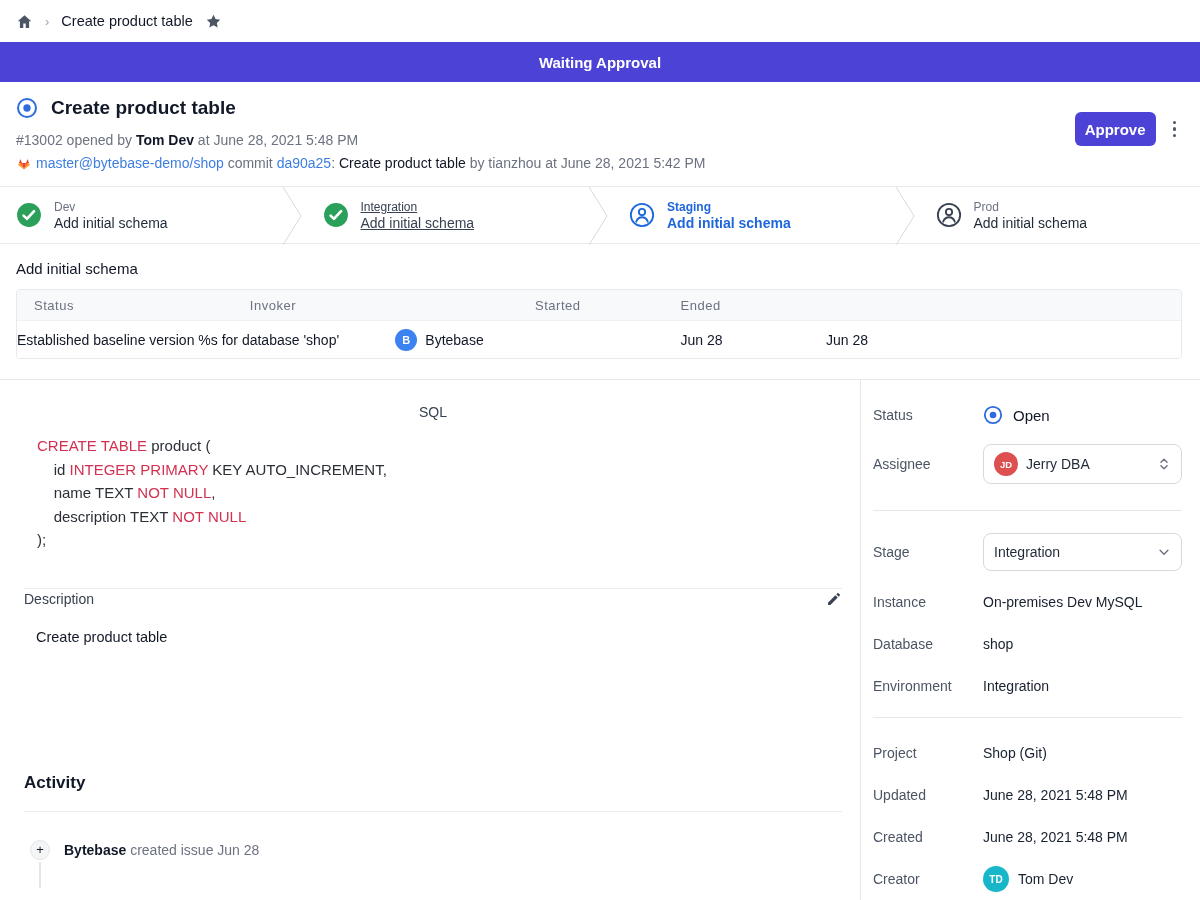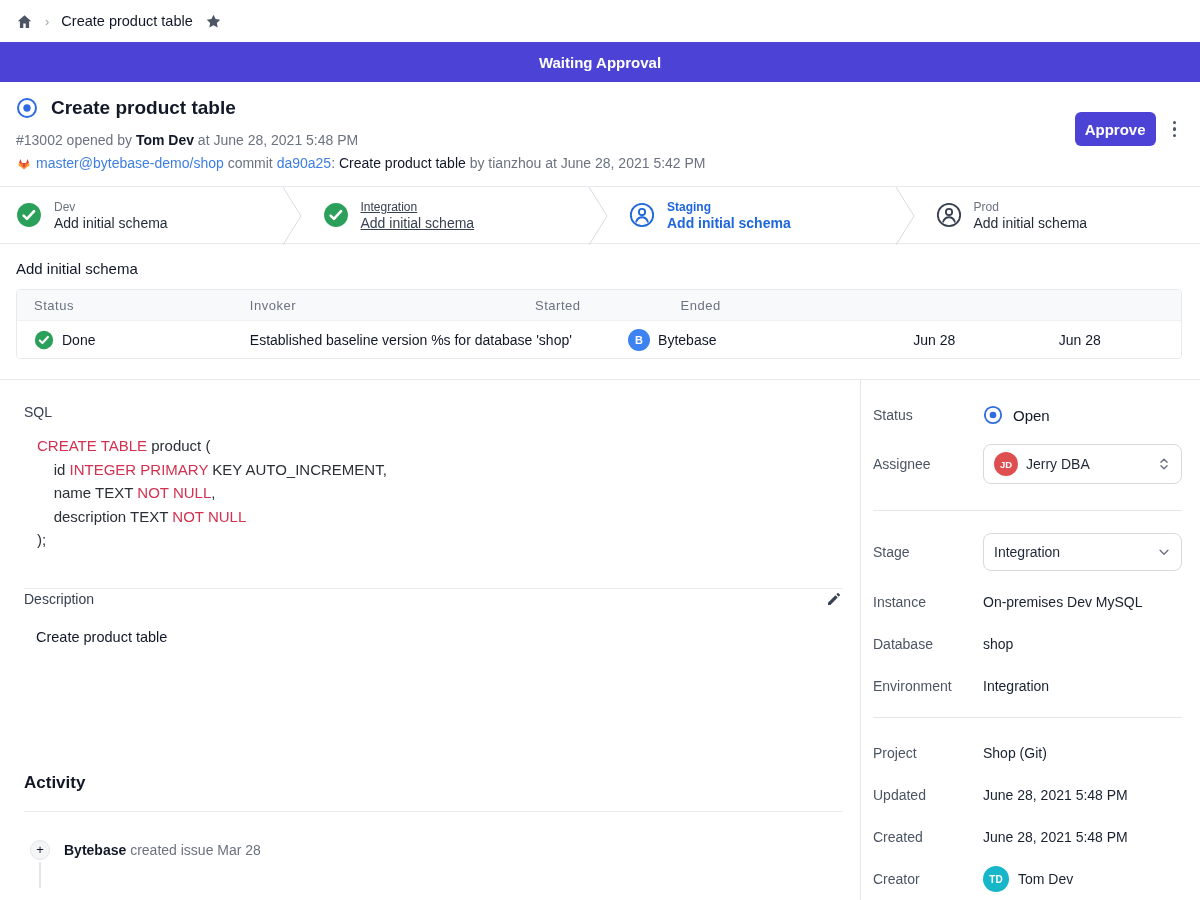--- a/index.html
+++ b/index.html
@@ -54,21 +54,21 @@
   .col-status { width:20%; padding-left:17px; display:flex; align-items:center; gap:8px; }
   .col-detail { width:32.5%; }
   .col-invoker { width:24.5%; display:flex; align-items:center; gap:8px; }
   .col-started { width:12.5%; }
   .col-ended { width:10.5%; }
   
   .main { display:flex; align-items:stretch; border-top:1px solid #E5E7EB; margin-top:20px; height:526px; }
   .content { flex:1; padding:24px 18px 0 24px; }
   .sidebar { width:340px; border-left:1px solid #E5E7EB; padding:22px 18px 0 12px; }
   
-  .sql-label, .desc-label { font-size:14px; color:#374151; }
+  .sql-label, .desc-label { font-size:14px; color:#374151;text-align:center; }
   .sql-code { margin-top:14px; padding-left:13px; font-size:15px; line-height:23.5px;
     color:#2B2F36; white-space:pre-wrap; }
   .kw { color:var(--keyword-red,#D23150); }
   .content-divider { border:none; border-top:1px solid #E9EBEE; margin:36px 0 0 0; }
   .desc-row { margin-top:0; display:flex; justify-content:space-between; align-items:center; height:20px; }
   .desc-text { margin-top:20px; padding-left:12px; font-size:14.5px; color:#111827; }
   .activity-title { margin-top:128px; font-size:17px; font-weight:700; color:#111827; }
   .activity-divider { border:none; border-top:1px solid #E9EBEE; margin:18px 0 0 0; }
   .activity-item { margin-top:28px; display:flex; align-items:center; gap:14px; padding-left:6px; }
   .plus-circle { width:20px; height:20px; border-radius:50%; background:#F4F5F7; border:1px solid #E3E5E8;
@@ -207,29 +207,20 @@
 <div class="task-section">
   <div class="task-title">Add initial schema</div>
   <div class="task-table">
     <div class="t-head">
       <div class="col-status">Status</div>
       <div class="col-invoker">Invoker</div>
       <div class="col-started">Started</div>
       <div class="col-ended">Ended</div>
     </div>
     <div class="t-row">
-      <div class="col-status">
-        <span style="display:flex;">
-          <svg width="20" height="20" viewBox="0 0 24 24">
-              <circle cx="12" cy="12" r="11" fill="#2BA05A"></circle>
-              <path d="M7 12.6l3.1 3 6.6-7.2" stroke="#fff" stroke-width="2.6" fill="none" stroke-linecap="round" stroke-linejoin="round"></path>
-            </svg>
-        </span>
-        <span>Done</span>
-      </div>
       <div class="col-detail">Established baseline version %s for database 'shop'</div>
       <div class="col-invoker">
         <span class="avatar avatar-b">B</span>
         <span>Bytebase</span>
       </div>
       <div class="col-started">Jun 28</div>
       <div class="col-ended">Jun 28</div>
     </div>
   </div>
 </div>
@@ -247,21 +238,21 @@
             <path d="M3 17.5V21h3.5L17.6 9.9l-3.5-3.5L3 17.5zM20.7 6.8c.4-.4.4-1 0-1.4l-2.1-2.1c-.4-.4-1-.4-1.4 0l-1.7 1.7 3.5 3.5 1.7-1.7z"></path>
           </svg>
       </span>
     </div>
     <div class="desc-text">Create product table</div>
 
     <div class="activity-title">Activity</div>
     <hr class="activity-divider">
     <div class="activity-item">
       <span class="plus-circle">+</span>
-      <span class="activity-text"><span class="activity-actor">Bytebase</span><span> created issue Mar 28</span></span>
+      <span class="activity-text"><span class="activity-actor">Bytebase</span><span> created issue Jun 28</span></span>
     </div>
     <div class="timeline"></div>
   </div>
 
   <div class="sidebar">
     <div class="side-row">
       <span class="side-label">Status</span>
       <span class="status-value">
         <span style="display:flex;">
           <svg width="20" height="20" viewBox="0 0 24 24">

